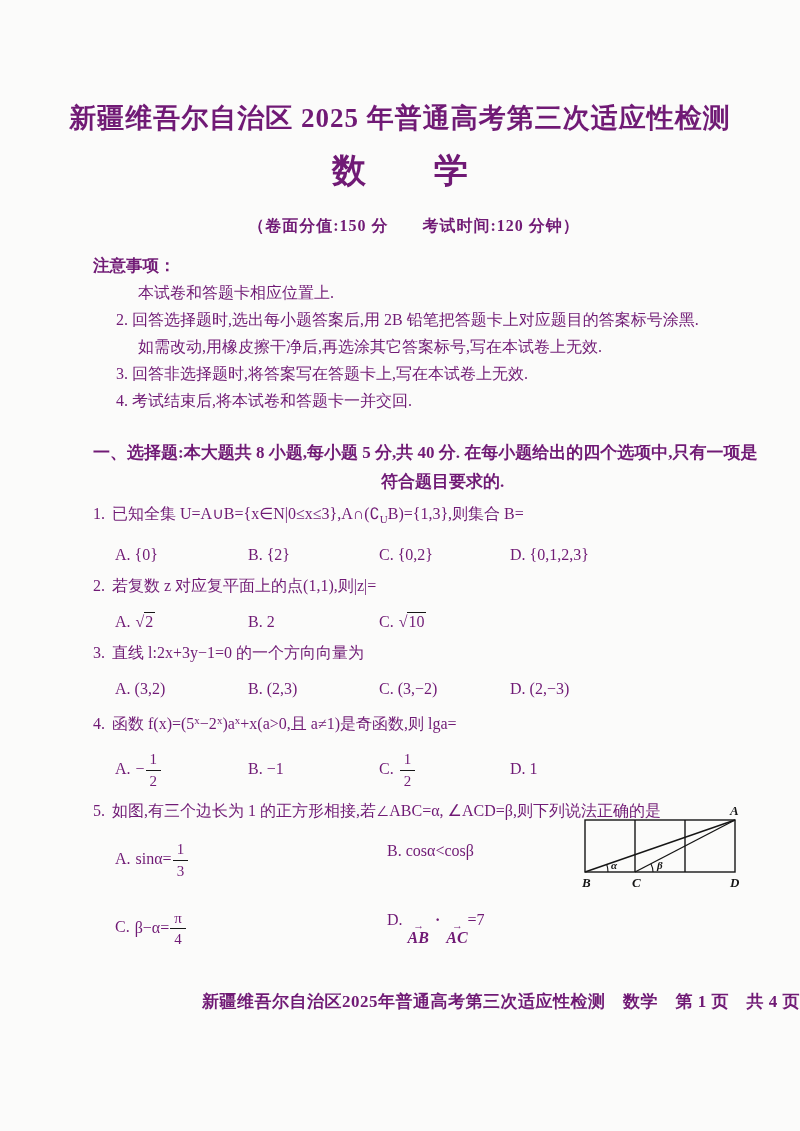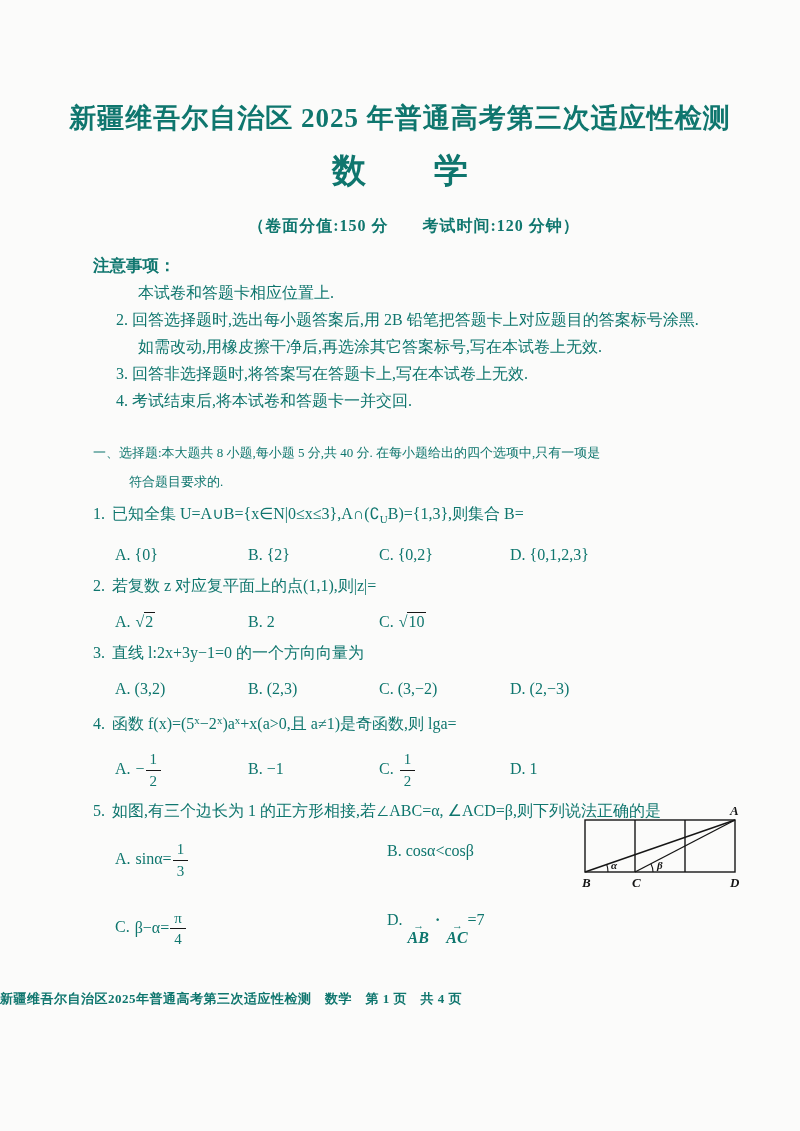--- a/index.html
+++ b/index.html
@@ -2,21 +2,21 @@
 <html><head>
 <meta charset="utf-8">
 <style>
   html, body { margin: 0; padding: 0; background: #ffffff; }
   .page {
     position: relative;
     width: 800px;
     height: 1131px;
     margin: 0 auto;
     background: #fbfbfa;
-    color: #0f766e;
+    color: #701a75;
     font-family: "Liberation Serif", serif;
     overflow: hidden;
   }
   .title {
     margin: 100px 0 0 0;
     text-align: center;
     font-size: 27px;
     font-weight: 700;
     letter-spacing: 1px;
     white-space: nowrap;
@@ -35,21 +35,21 @@
     letter-spacing: 1px;
     white-space: nowrap;
     padding-left: 28px;
   }
   .body { padding: 0 44px 0 93px; }
   .notice { margin-top: 16px; font-size: 16px; }
   .notice-heading { font-weight: 700; font-size: 16.5px; line-height: 26px; }
   .notice-line { line-height: 27px; white-space: nowrap; font-weight: 500; }
   .ind1 { padding-left: 23px; }
   .ind2 { padding-left: 45px; }
-  .section-heading { margin-top: 24px; font-weight: 400; font-size: 13px; }
+  .section-heading { margin-top: 24px; font-weight: 700; font-size: 17px; text-align: center; }
   .section-line { line-height: 29px; white-space: nowrap; }
   .section-line2 { padding-left: 36px; }
   .question { margin-top: 5px; font-size: 16px; font-weight: 500; }
   .stem { line-height: 26px; white-space: nowrap; }
   .qnum { margin-right: 7px; }
   .opts {
     display: grid;
     grid-template-columns: 133px 131px 131px auto;
     padding-left: 22px;
     margin-top: 10px;
@@ -84,22 +84,22 @@
   .vec .vec-arrow { font-size: 11px; height: 9px; line-height: 9px; letter-spacing: -1px; }
   .vec .vec-base { font-style: italic; font-weight: 600; }
   .dot-op { margin: 0 6px; font-weight: 700; }
   .fig { position: absolute; right: -4px; top: 6px; }
   .fig svg { display: block; }
   .footer {
     position: absolute;
     top: 990px;
     left: 0;
     width: 100%;
-    text-align: left;
-    font-size: 13px;
+    text-align: right;
+    font-size: 17px;
     font-weight: 700;
     letter-spacing: 0.5px;
     white-space: nowrap;
   }
 </style>
 </head>
 <body>
 
 <div class="page">
 

